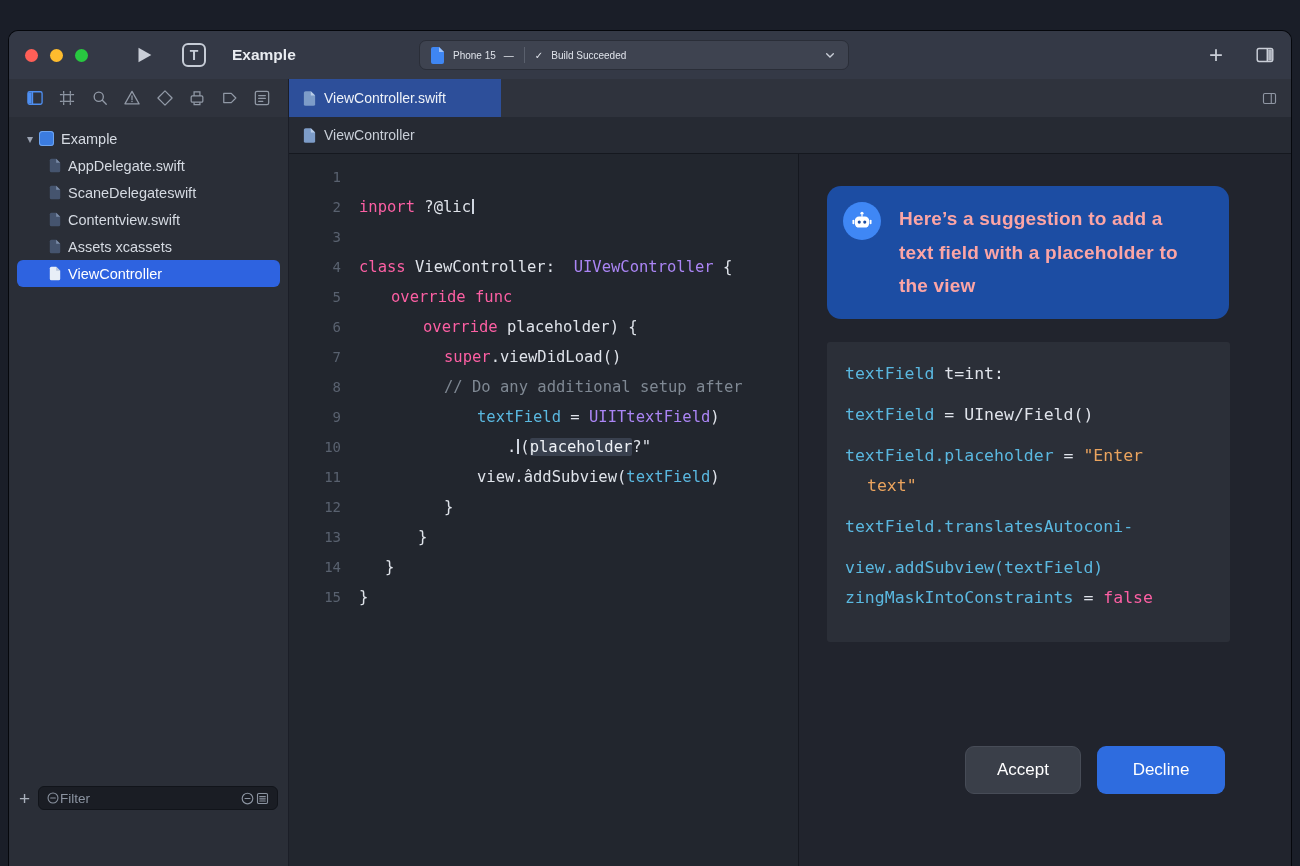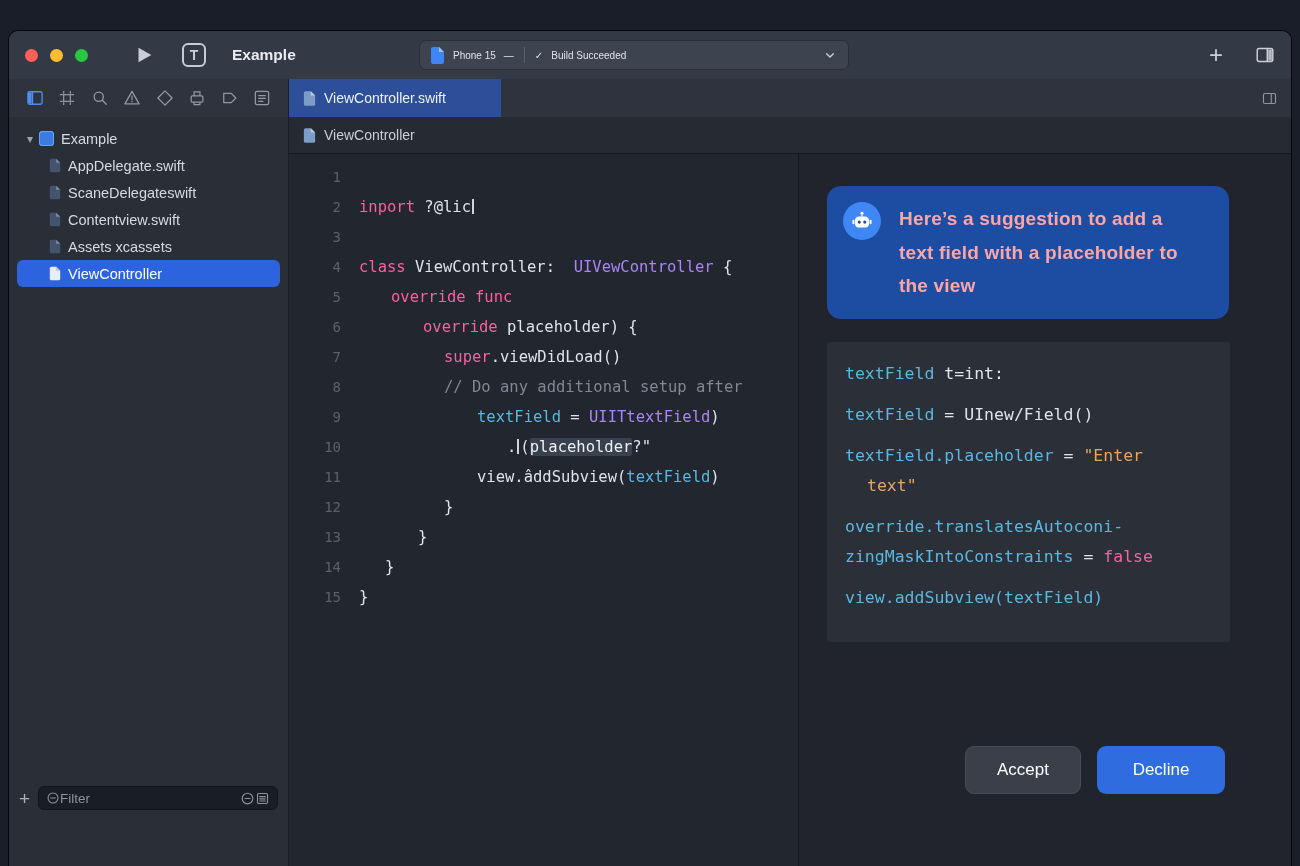--- a/index.html
+++ b/index.html
@@ -383,23 +383,23 @@
               </svg>
           </span>
           <div id="bubble-text">Here’s a suggestion to add a text field with a placeholder to the view</div>
         </div>
 
         <div id="assistant-code">
             <div class="acode-row" style="margin-top: 0px; padding-left: 0px;"><span class="tk-cy">textField</span><span class="tk-pl"> t=int:</span></div>
             <div class="acode-row" style="margin-top: 11px; padding-left: 0px;"><span class="tk-cy">textField</span><span class="tk-pl"> = UInew/Field()</span></div>
             <div class="acode-row" style="margin-top: 11px; padding-left: 0px;"><span class="tk-cy">textField.placeholder</span><span class="tk-pl"> = </span><span class="tk-or">"Enter</span></div>
             <div class="acode-row" style="margin-top: 0px; padding-left: 22px;"><span class="tk-or">text"</span></div>
-            <div class="acode-row" style="margin-top: 11px; padding-left: 0px;"><span class="tk-cy">override.translatesAutoconi-</span></div>
+            <div class="acode-row" style="margin-top: 11px; padding-left: 0px;"><span class="tk-cy">textField.translatesAutoconi-</span></div>
+            <div class="acode-row" style="margin-top: 11px; padding-left: 0px;"><span class="tk-cy">view.addSubview(textField)</span></div>
             <div class="acode-row" style="margin-top: 0px; padding-left: 0px;"><span class="tk-cy">zingMaskIntoConstraints</span><span class="tk-pl"> = </span><span class="tk-kw">false</span></div>
-            <div class="acode-row" style="margin-top: 11px; padding-left: 0px;"><span class="tk-cy">view.addSubview(textField)</span></div>
           </div>
 
         <div class="assist-btn" id="accept-btn">Accept</div>
         <div class="assist-btn" id="decline-btn">Decline</div>
       </div>
     </div>
 
   </div>
 </div>
 

